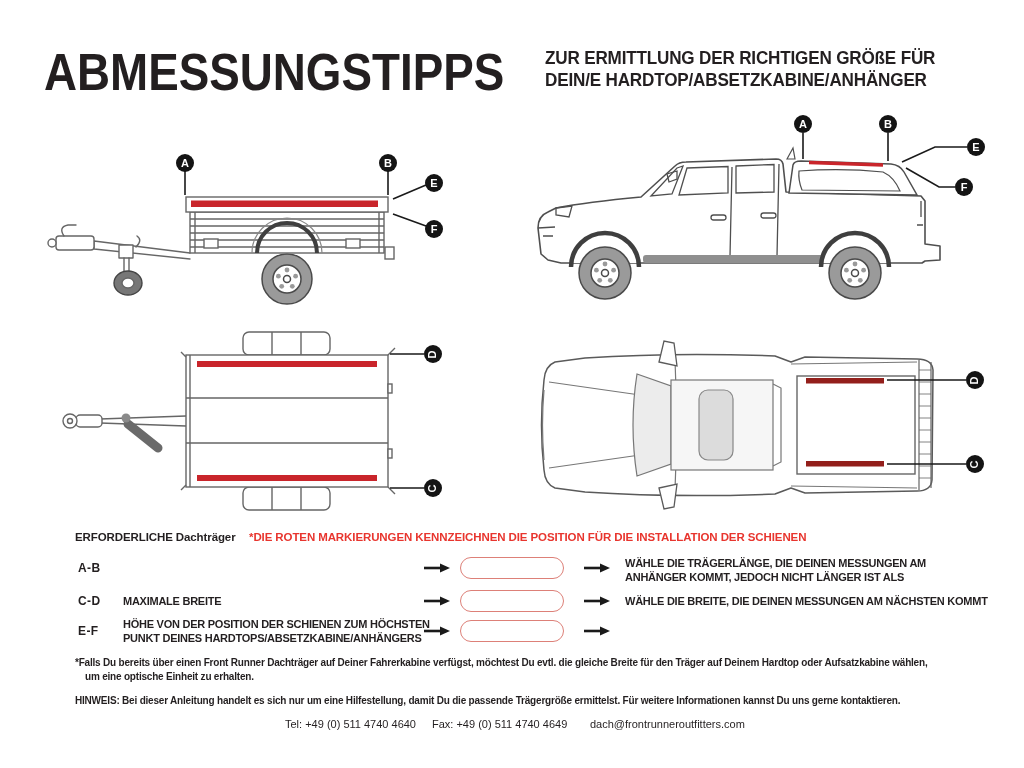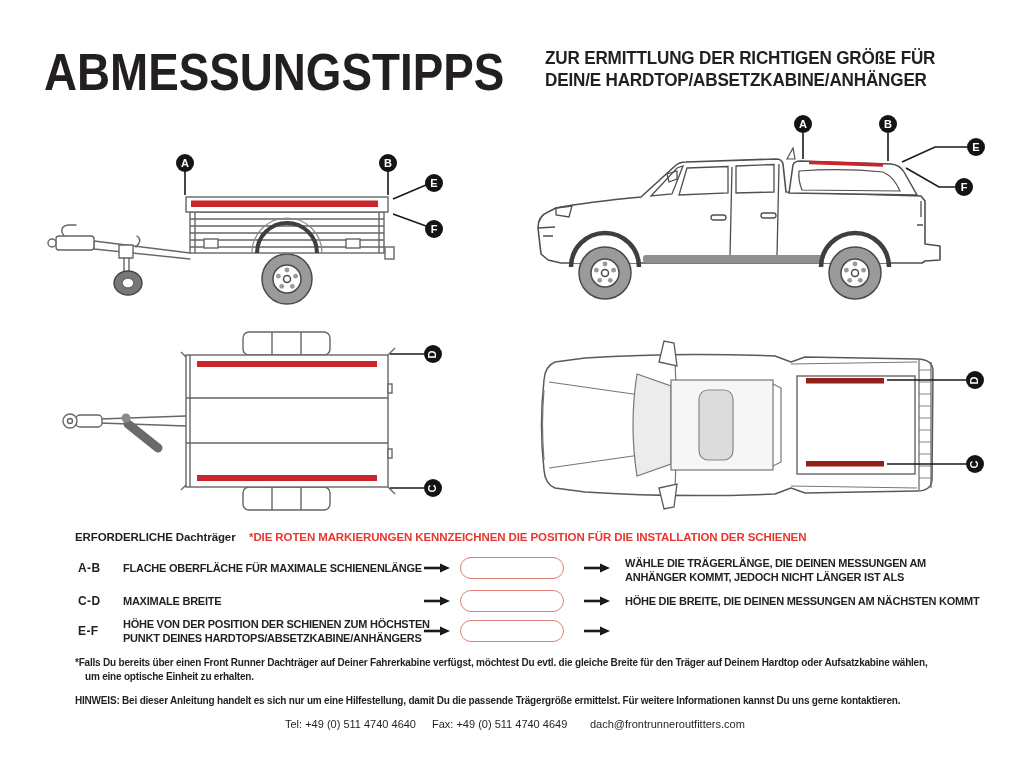--- a/index.html
+++ b/index.html
@@ -229,21 +229,20 @@
       </div>
     <div class="marker rot" style="left:441px;top:125px;">
         <span>C</span>
       </div>
   </div>
 
   <div class="abs sec-head" style="left:75px;top:531px;">ERFORDERLICHE Dachträger</div>
   <div class="abs sec-note" style="left:241px;top:531px;">*DIE ROTEN MARKIERUNGEN KENNZEICHNEN DIE POSITION FÜR DIE INSTALLATION DER SCHIENEN</div>
 
   <div class="abs code" style="left:78px;top:561px;">A-B</div>
-  <div class="abs rowlabel" style="left:123px;top:561px;">FLACHE OBERFLÄCHE FÜR MAXIMALE SCHIENENLÄNGE</div>
   <svg class="abs arrow" style="left:424px;top:563px;" viewBox="0 0 26 10">
       <line x1="0" y1="5" x2="17" y2="5" stroke="#1a1a1a" stroke-width="2.6"></line>
       <polygon points="16,0.5 26,5 16,9.5" fill="#1a1a1a"></polygon>
     </svg>
   <div class="abs pill" style="left:460px;top:557px;"></div>
   <svg class="abs arrow" style="left:584px;top:563px;" viewBox="0 0 26 10">
       <line x1="0" y1="5" x2="17" y2="5" stroke="#1a1a1a" stroke-width="2.6"></line>
       <polygon points="16,0.5 26,5 16,9.5" fill="#1a1a1a"></polygon>
     </svg>
   <div class="abs instr" style="left:625px;top:556px;">WÄHLE DIE TRÄGERLÄNGE, DIE DEINEN MESSUNGEN AM
@@ -253,21 +252,21 @@
   <div class="abs rowlabel" style="left:123px;top:594px;">MAXIMALE BREITE</div>
   <svg class="abs arrow" style="left:424px;top:596px;" viewBox="0 0 26 10">
       <line x1="0" y1="5" x2="17" y2="5" stroke="#1a1a1a" stroke-width="2.6"></line>
       <polygon points="16,0.5 26,5 16,9.5" fill="#1a1a1a"></polygon>
     </svg>
   <div class="abs pill" style="left:460px;top:590px;"></div>
   <svg class="abs arrow" style="left:584px;top:596px;" viewBox="0 0 26 10">
       <line x1="0" y1="5" x2="17" y2="5" stroke="#1a1a1a" stroke-width="2.6"></line>
       <polygon points="16,0.5 26,5 16,9.5" fill="#1a1a1a"></polygon>
     </svg>
-  <div class="abs instr" style="left:625px;top:594px;">HÖHE DIE BREITE, DIE DEINEN MESSUNGEN AM NÄCHSTEN KOMMT</div>
+  <div class="abs instr" style="left:625px;top:594px;">WÄHLE DIE BREITE, DIE DEINEN MESSUNGEN AM NÄCHSTEN KOMMT</div>
 
   <div class="abs code" style="left:78px;top:624px;">E-F</div>
   <div class="abs rowlabel" style="left:123px;top:617px;">HÖHE VON DER POSITION DER SCHIENEN ZUM HÖCHSTEN
 PUNKT DEINES HARDTOPS/ABSETZKABINE/ANHÄNGERS</div>
   <svg class="abs arrow" style="left:424px;top:626px;" viewBox="0 0 26 10">
       <line x1="0" y1="5" x2="17" y2="5" stroke="#1a1a1a" stroke-width="2.6"></line>
       <polygon points="16,0.5 26,5 16,9.5" fill="#1a1a1a"></polygon>
     </svg>
   <div class="abs pill" style="left:460px;top:620px;"></div>
   <svg class="abs arrow" style="left:584px;top:626px;" viewBox="0 0 26 10">

